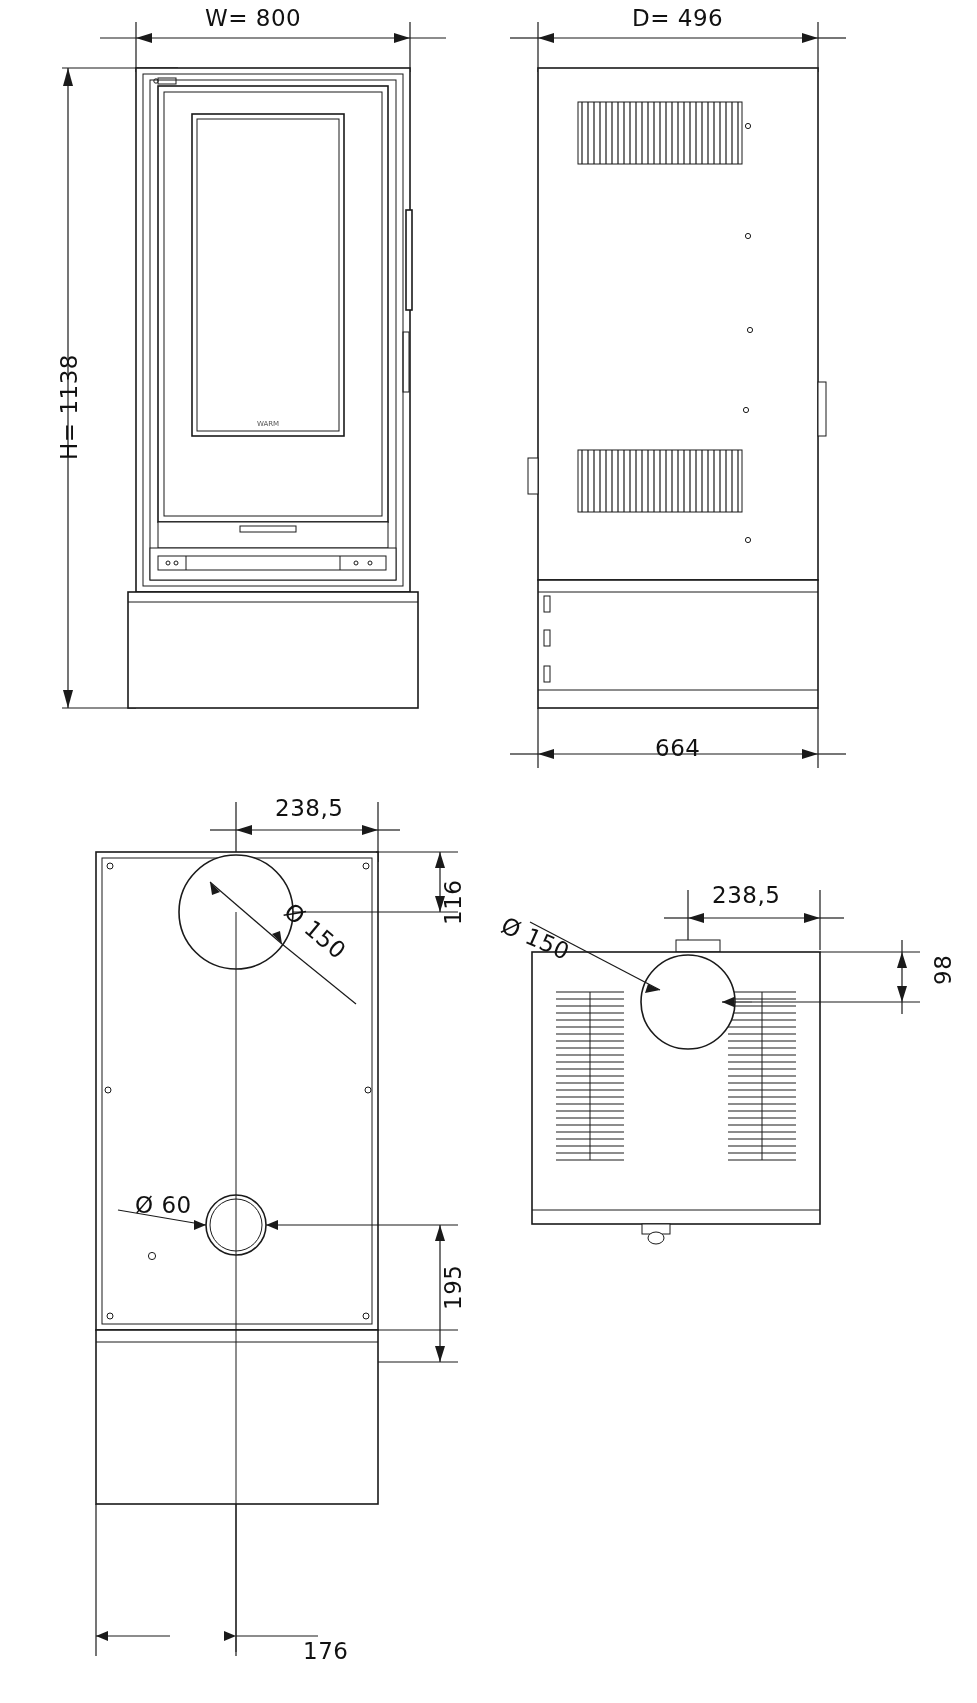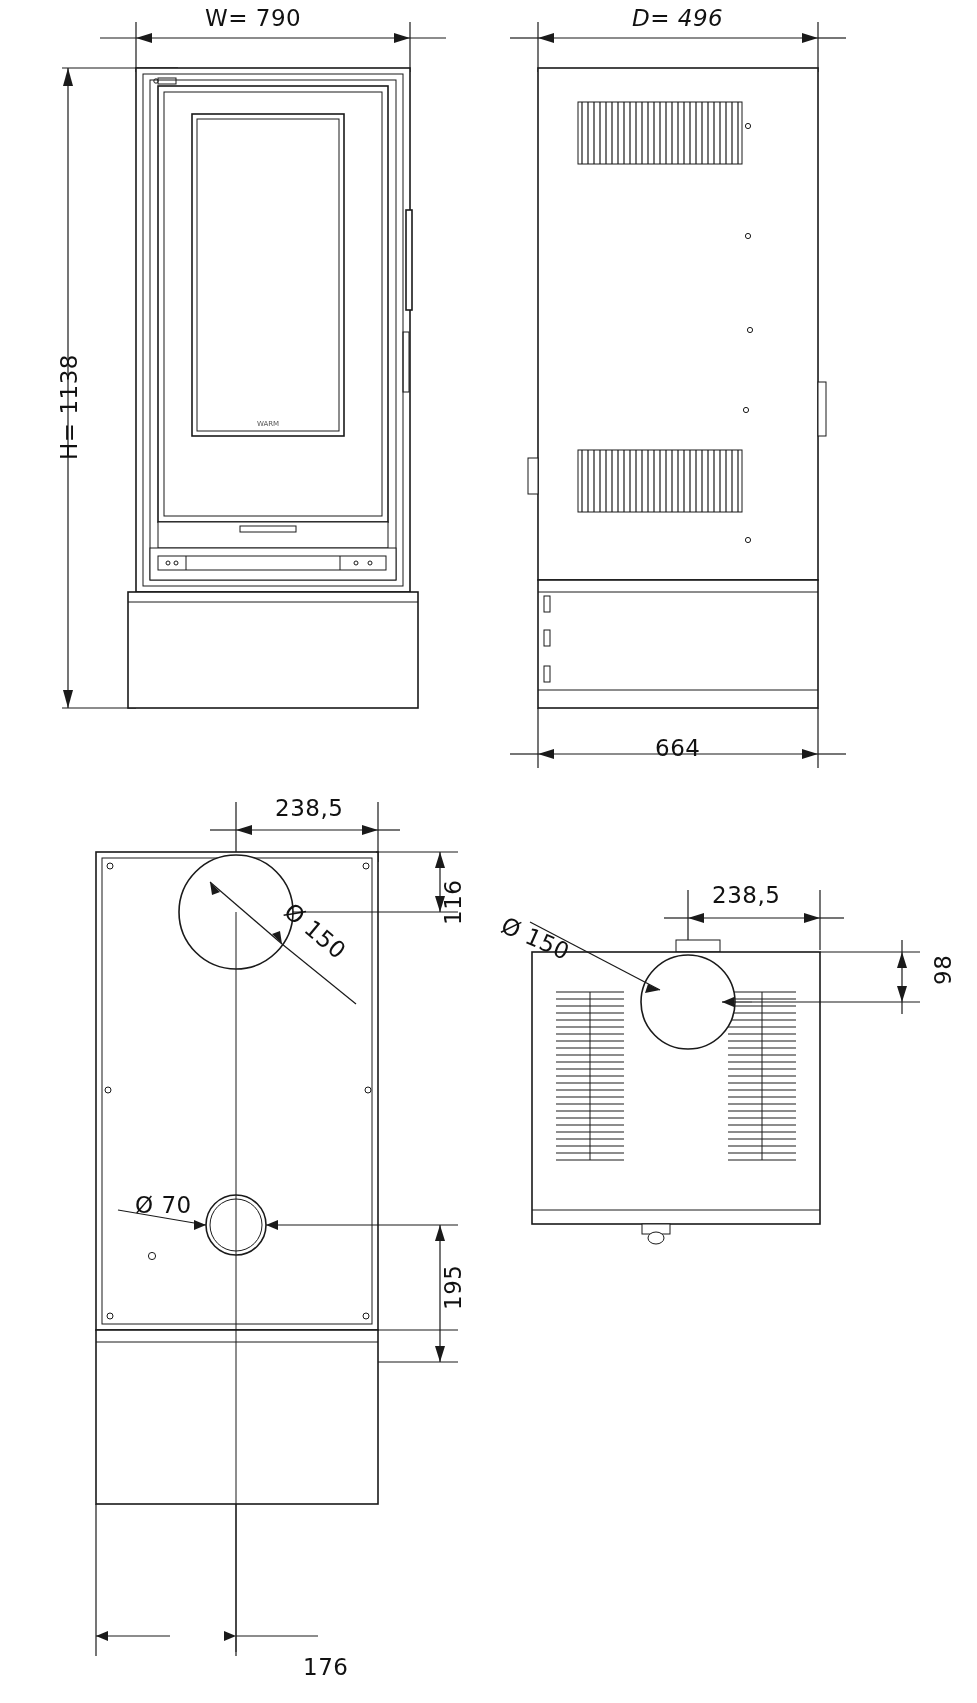--- a/index.html
+++ b/index.html
@@ -91,21 +91,21 @@
       <circle class="ln thin" cx="136" cy="553" r="2"></circle>
       <line class="ln thin" x1="146" y1="546" x2="146" y2="560"></line>
       <line class="ln thin" x1="300" y1="546" x2="300" y2="560"></line>
       <circle class="ln thin" cx="316" cy="553" r="2"></circle>
       <circle class="ln thin" cx="330" cy="553" r="2"></circle>
 
       <rect class="ln med fillwhite" x="88" y="582" width="290" height="116"></rect>
       <line class="ln thin" x1="88" y1="592" x2="378" y2="592"></line>
     </g>
   </svg>
-  <div class="lbl" style="left:205px; top:5px;">W=  790</div>
+  <div class="lbl" style="left:205px; top:5px;">W=  800</div>
   <div class="lbl vert" style="left:56px; top:460px;">H= 1138</div>
 
   <svg class="abs" style="left:500px; top:10px;" width="420" height="790">
 
     <g class="dim">
       <line x1="38" y1="12" x2="38" y2="62"></line>
       <line x1="318" y1="12" x2="318" y2="62"></line>
       <line x1="38" y1="28" x2="318" y2="28"></line>
       <polygon points="38,28 54,23 54,33" fill="#1a1a1a" stroke="none"></polygon>
       <polygon points="318,28 302,23 302,33" fill="#1a1a1a" stroke="none"></polygon>
@@ -201,21 +201,21 @@
     <g class="dim">
       <line x1="38" y1="698" x2="38" y2="758"></line>
       <line x1="318" y1="698" x2="318" y2="758"></line>
       <line x1="38" y1="744" x2="318" y2="744"></line>
       <polygon points="38,744 54,739 54,749" fill="#1a1a1a" stroke="none"></polygon>
       <polygon points="318,744 302,739 302,749" fill="#1a1a1a" stroke="none"></polygon>
       <line x1="10" y1="744" x2="38" y2="744"></line>
       <line x1="318" y1="744" x2="346" y2="744"></line>
     </g>
   </svg>
-  <div class="lbl" style="left:632px; top:5px;font-style:italic;">D=  496</div>
+  <div class="lbl" style="left:632px; top:5px;">D=  496</div>
   <div class="lbl" style="left:655px; top:735px;">664</div>
 
   <svg class="abs" style="left:60px; top:790px;" width="430" height="890">
 
     <g class="dim">
       <line x1="176" y1="12" x2="176" y2="72"></line>
       <line x1="318" y1="12" x2="318" y2="72"></line>
       <line x1="176" y1="40" x2="318" y2="40"></line>
       <polygon points="176,40 192,35 192,45" fill="#1a1a1a" stroke="none"></polygon>
       <polygon points="318,40 302,35 302,45" fill="#1a1a1a" stroke="none"></polygon>
@@ -282,23 +282,23 @@
       <line x1="36" y1="714" x2="36" y2="866"></line>
       <line x1="176" y1="846" x2="258" y2="846"></line>
       <line x1="36" y1="846" x2="110" y2="846"></line>
       <polygon points="176,846 164,841 164,851" fill="#1a1a1a" stroke="none"></polygon>
       <polygon points="36,846 48,841 48,851" fill="#1a1a1a" stroke="none"></polygon>
     </g>
   </svg>
   <div class="lbl" style="left:275px; top:795px;">238,5</div>
   <div class="lbl vert" style="left:440px; top:925px;">116</div>
   <div class="lbl" style="left:296px; top:898px; transform-origin:0 0; transform:rotate(40deg);">Ø 150</div>
-  <div class="lbl" style="left:135px; top:1192px;">Ø 70</div>
+  <div class="lbl" style="left:135px; top:1192px;">Ø 60</div>
   <div class="lbl vert" style="left:440px; top:1310px;">195</div>
-  <div class="lbl" style="left:303px; top:1638px;margin-top:16px;">176</div>
+  <div class="lbl" style="left:303px; top:1638px;">176</div>
 
   <svg class="abs" style="left:500px; top:880px;" width="440" height="440">
 
     <g class="dim">
       <line x1="188" y1="10" x2="188" y2="70"></line>
       <line x1="320" y1="10" x2="320" y2="70"></line>
       <line x1="188" y1="38" x2="320" y2="38"></line>
       <polygon points="188,38 204,33 204,43" fill="#1a1a1a" stroke="none"></polygon>
       <polygon points="320,38 304,33 304,43" fill="#1a1a1a" stroke="none"></polygon>
       <line x1="164" y1="38" x2="188" y2="38"></line>

